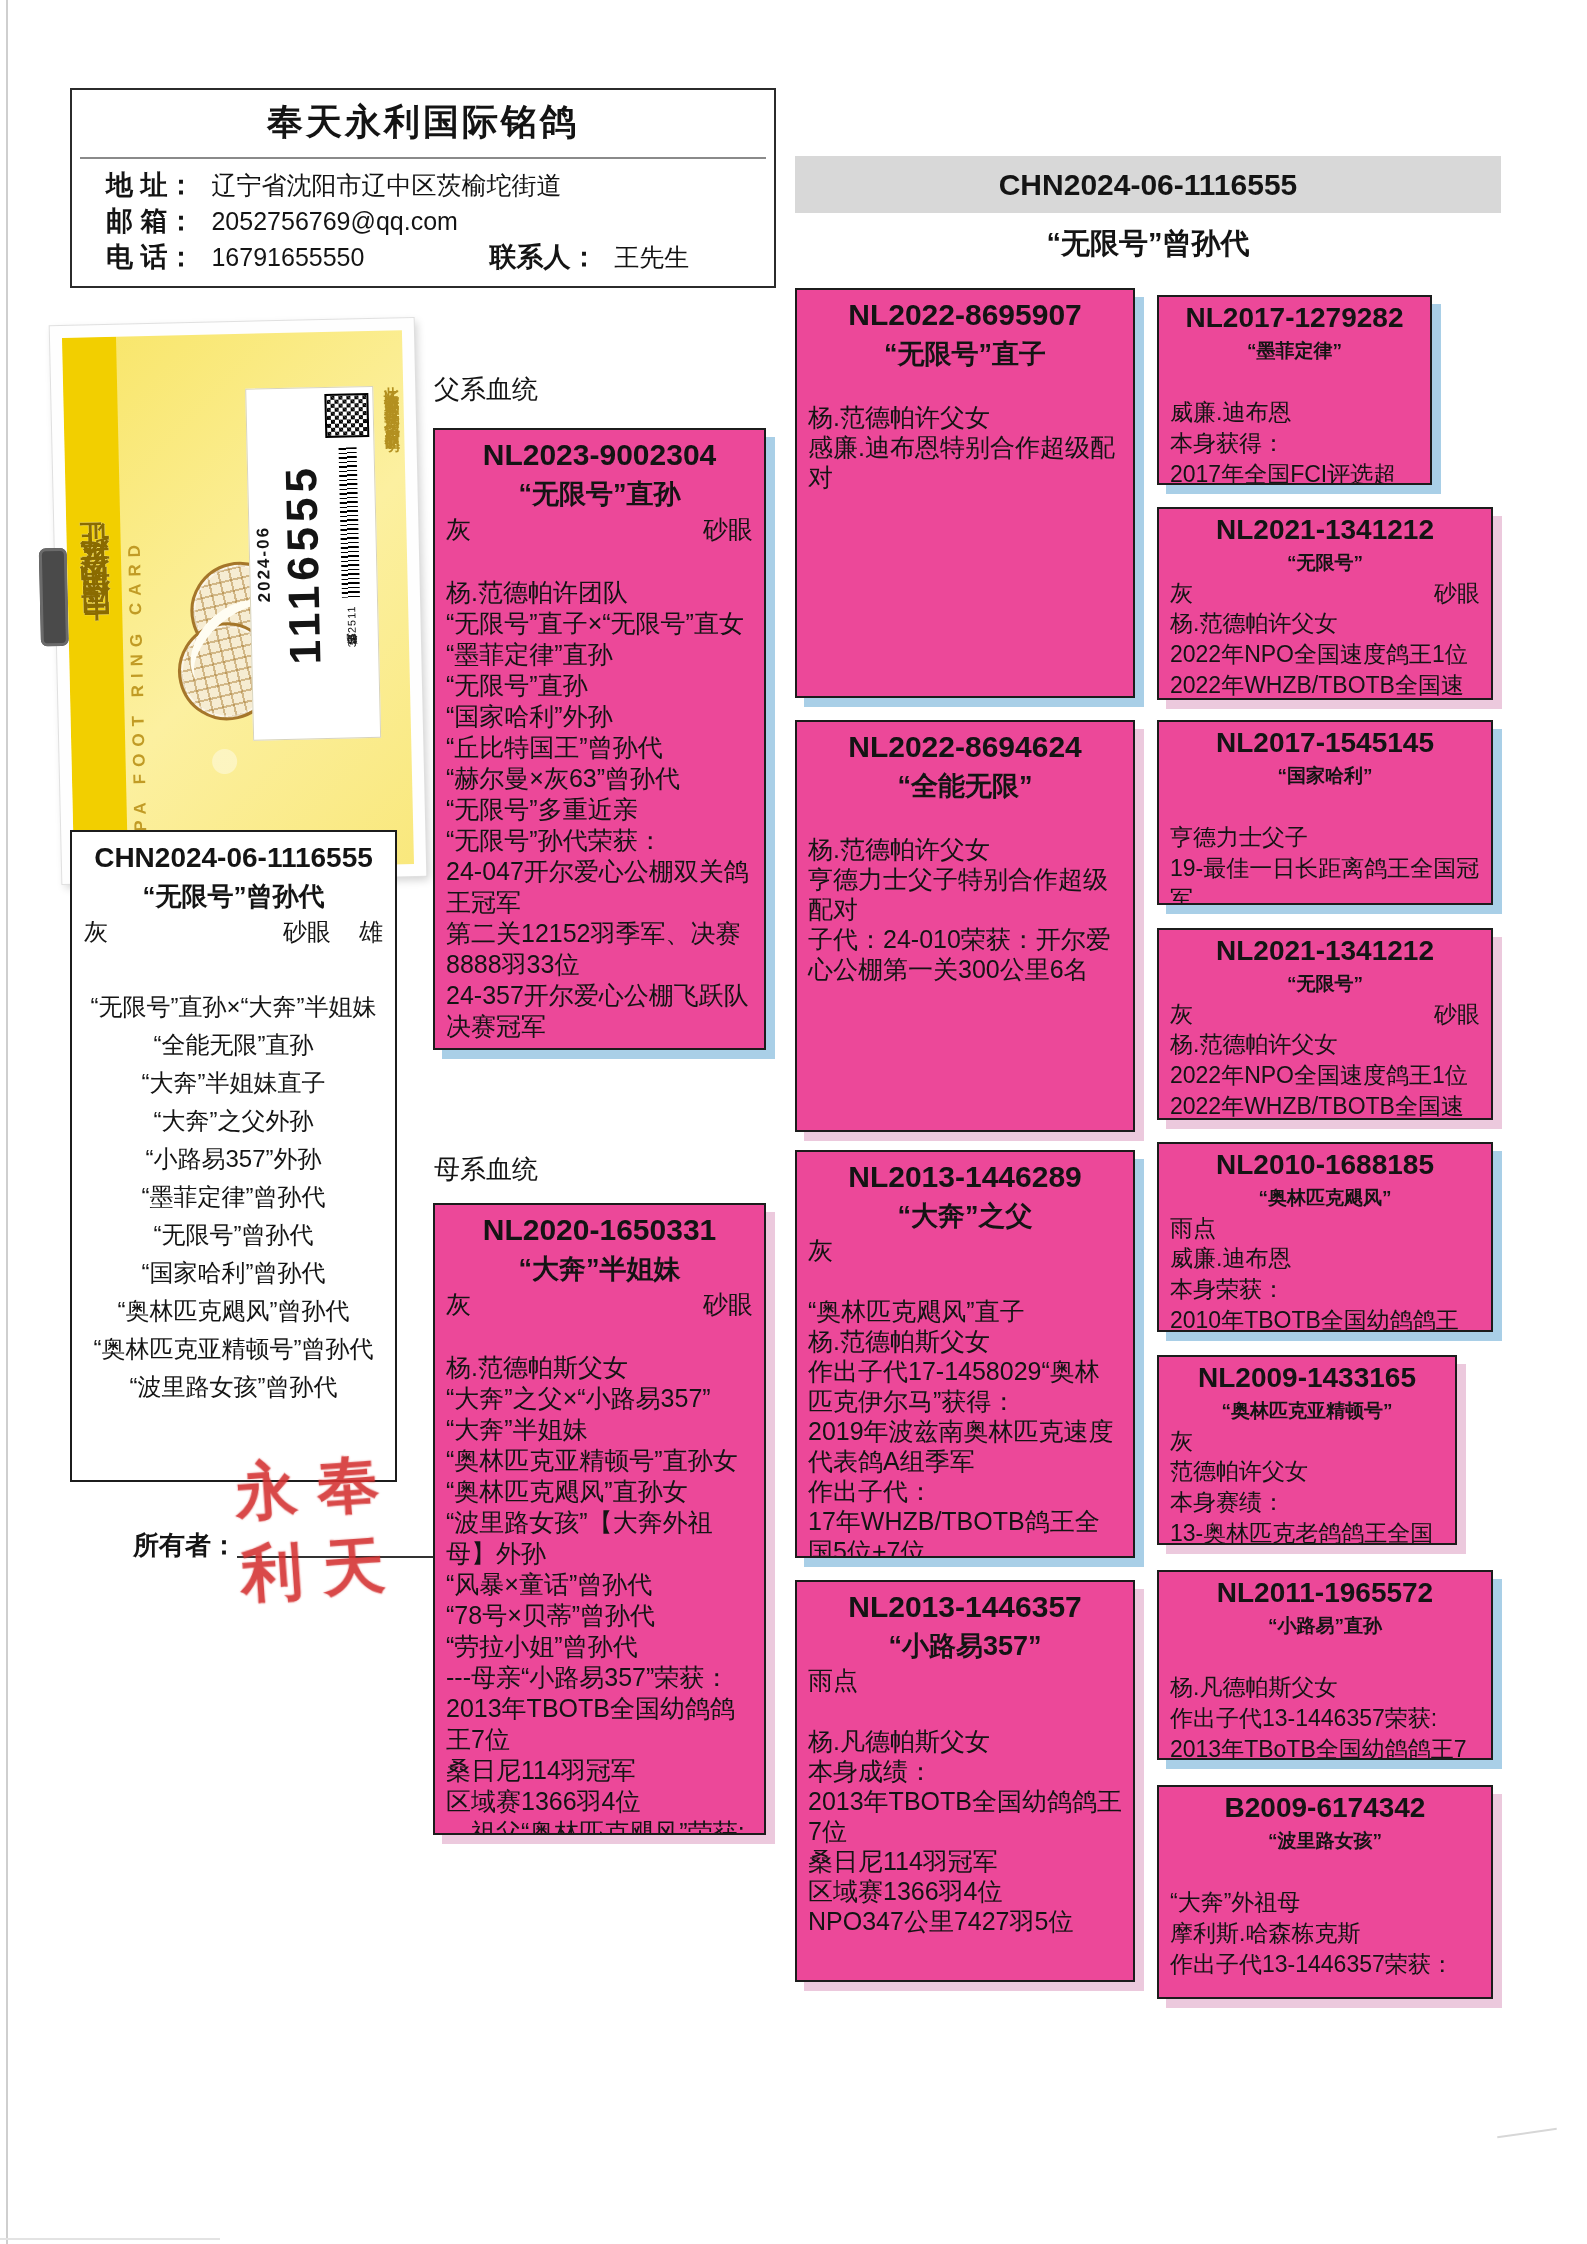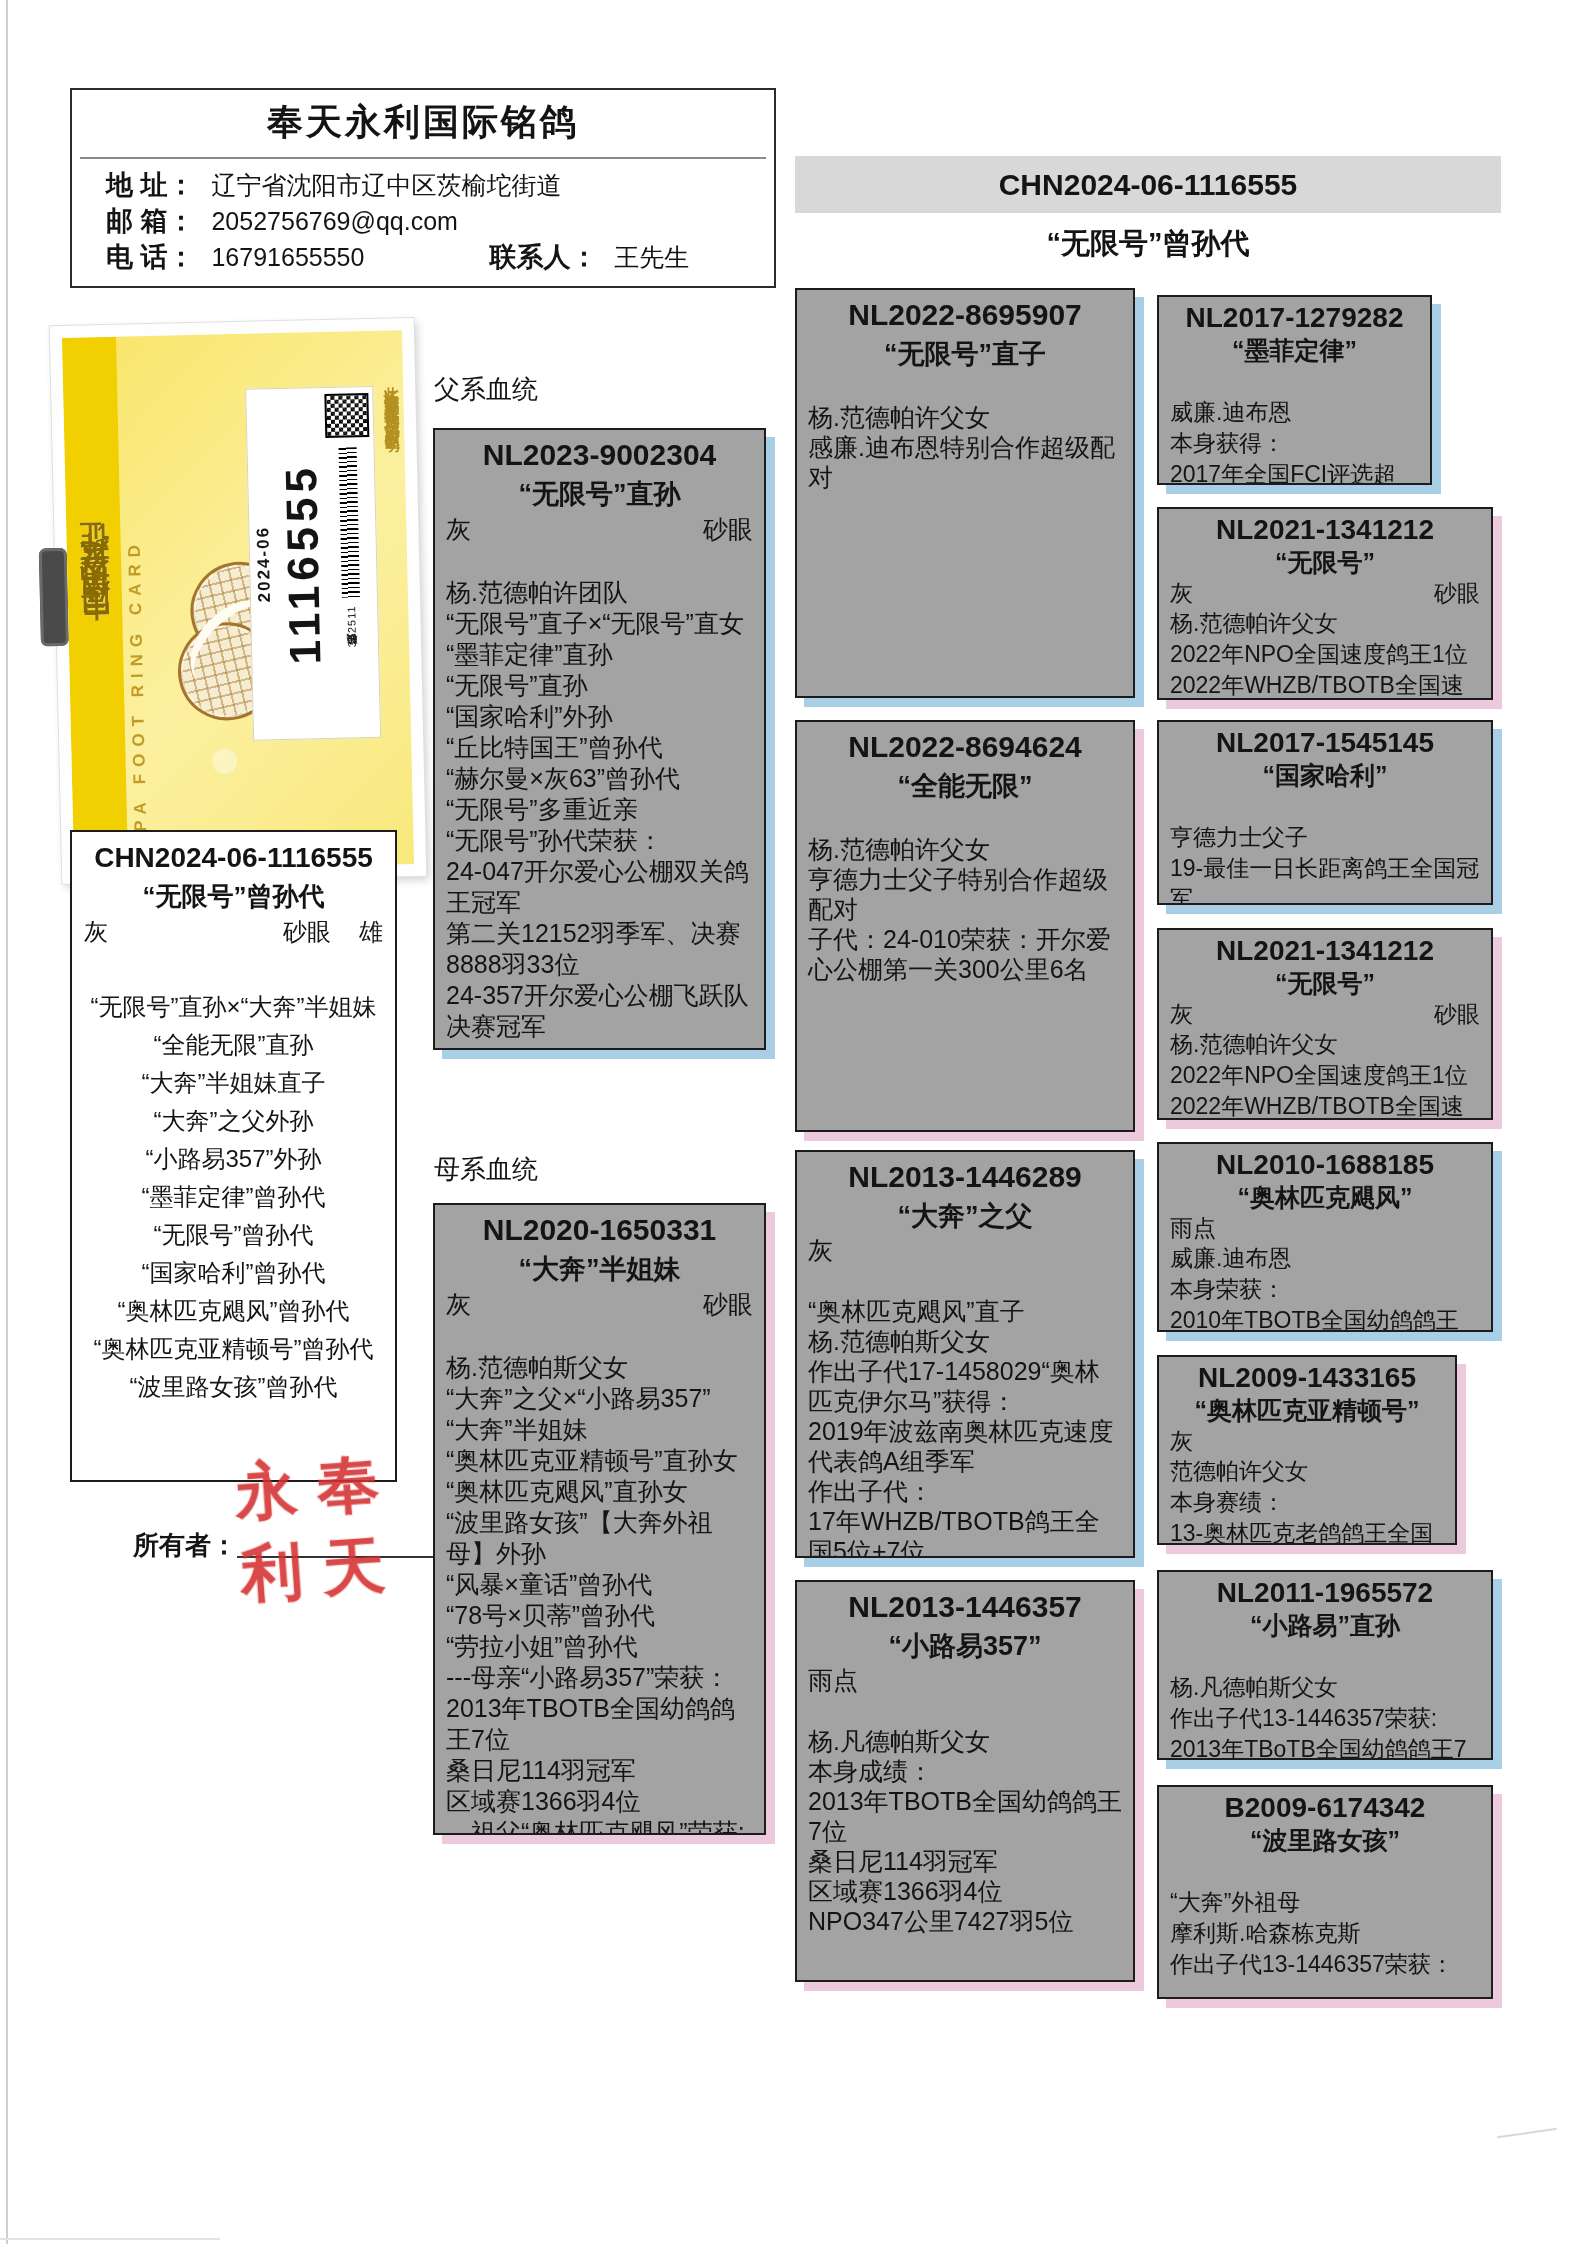--- a/index.html
+++ b/index.html
@@ -79,38 +79,38 @@
   .label-check{margin-top:8px;writing-mode:vertical-rl;transform:rotate(180deg);font-size:11px;letter-spacing:1px;}
   .card-notice{position:absolute;right:3px;top:44px;writing-mode:vertical-rl;font-size:15px;
     color:#b39020;letter-spacing:3px;font-weight:bold;}
   .card-clip{position:absolute;left:-16px;top:222px;width:28px;height:98px;background:#4a4a4a;
     border-radius:7px;box-shadow:inset 0 0 0 3px #6b6b6b;}
   
   .section-label{font-size:26px;font-weight:normal;}
   .paternal-label{left:434px;top:372px;}
   .maternal-label{left:434px;top:1152px;}
   
-  .ped-box{position:absolute;background:#a3a3a3;border:2px solid #1c1c1c;box-sizing:border-box;
+  .ped-box{position:absolute;background:#ec4899;border:2px solid #1c1c1c;box-sizing:border-box;
     padding:4px 11px 0 11px;overflow:hidden;}
   .shadow-blue{box-shadow:9px 9px 0 0 var(--shadow-blue);}
   .shadow-pink{box-shadow:9px 9px 0 0 var(--shadow-pink);}
   .box-ring{text-align:center;font-weight:bold;}
   .box-name{text-align:center;font-weight:bold;}
   .box-colorline{display:flex;justify-content:space-between;}
   .box-lines div{word-break:break-all;}
   .big .box-ring{font-size:30px;line-height:42px;}
   .big .box-name{font-size:27px;line-height:36px;}
   .big .box-colorline{font-size:25px;line-height:34px;}
   .big .box-lines{font-size:25px;line-height:31px;}
   .mid .box-ring{font-size:30px;line-height:42px;}
   .mid .box-name{font-size:27px;line-height:36px;}
   .mid .box-colorline{font-size:25px;line-height:32px;}
   .mid .box-lines{font-size:25px;line-height:30px;}
   .small .box-ring{font-size:28px;line-height:34px;}
-  .small .box-name{font-size:25px;line-height:31px;}
+  .small .box-name{font-size:19px;line-height:31px;}
   .small .box-colorline{font-size:23px;line-height:30px;}
   .small .box-lines{font-size:23px;line-height:31px;}
   
   .subject-box{left:70px;top:830px;width:327px;height:652px;border:2px solid #1c1c1c;
     background:#fff;box-sizing:border-box;padding:6px 12px 0 12px;position:absolute;overflow:hidden;}
   .subject-ring{text-align:center;font-weight:bold;font-size:28px;line-height:40px;}
   .subject-name{text-align:center;font-weight:bold;font-size:26px;line-height:36px;}
   .subject-colorline{display:flex;font-size:24px;line-height:36px;}
   .subject-eye{margin-left:auto;}
   .subject-sex{margin-left:28px;}

